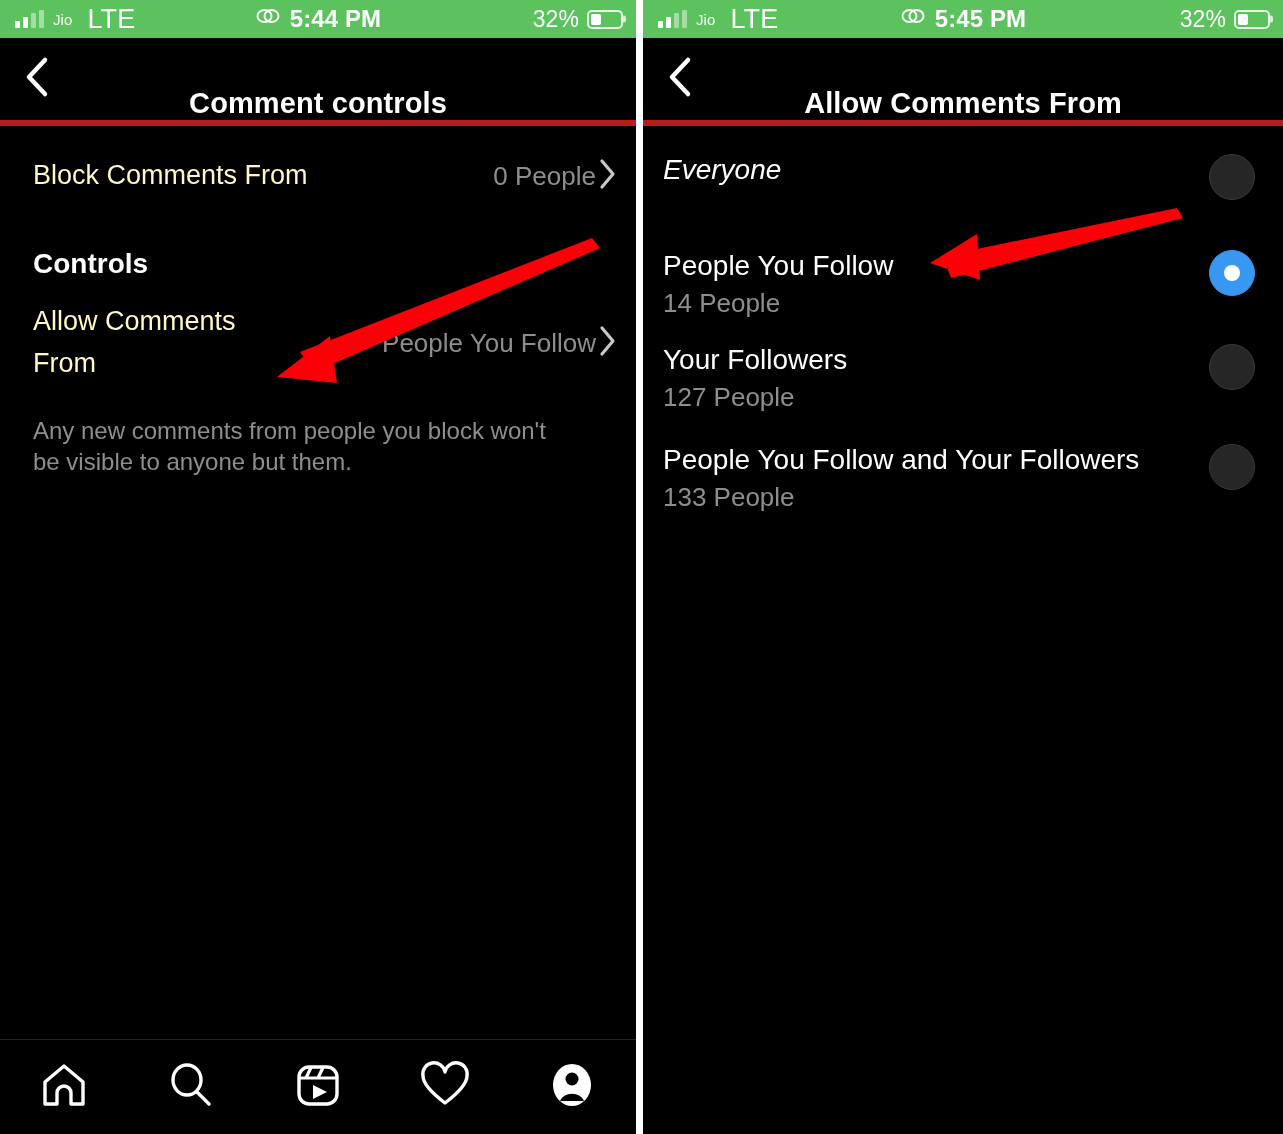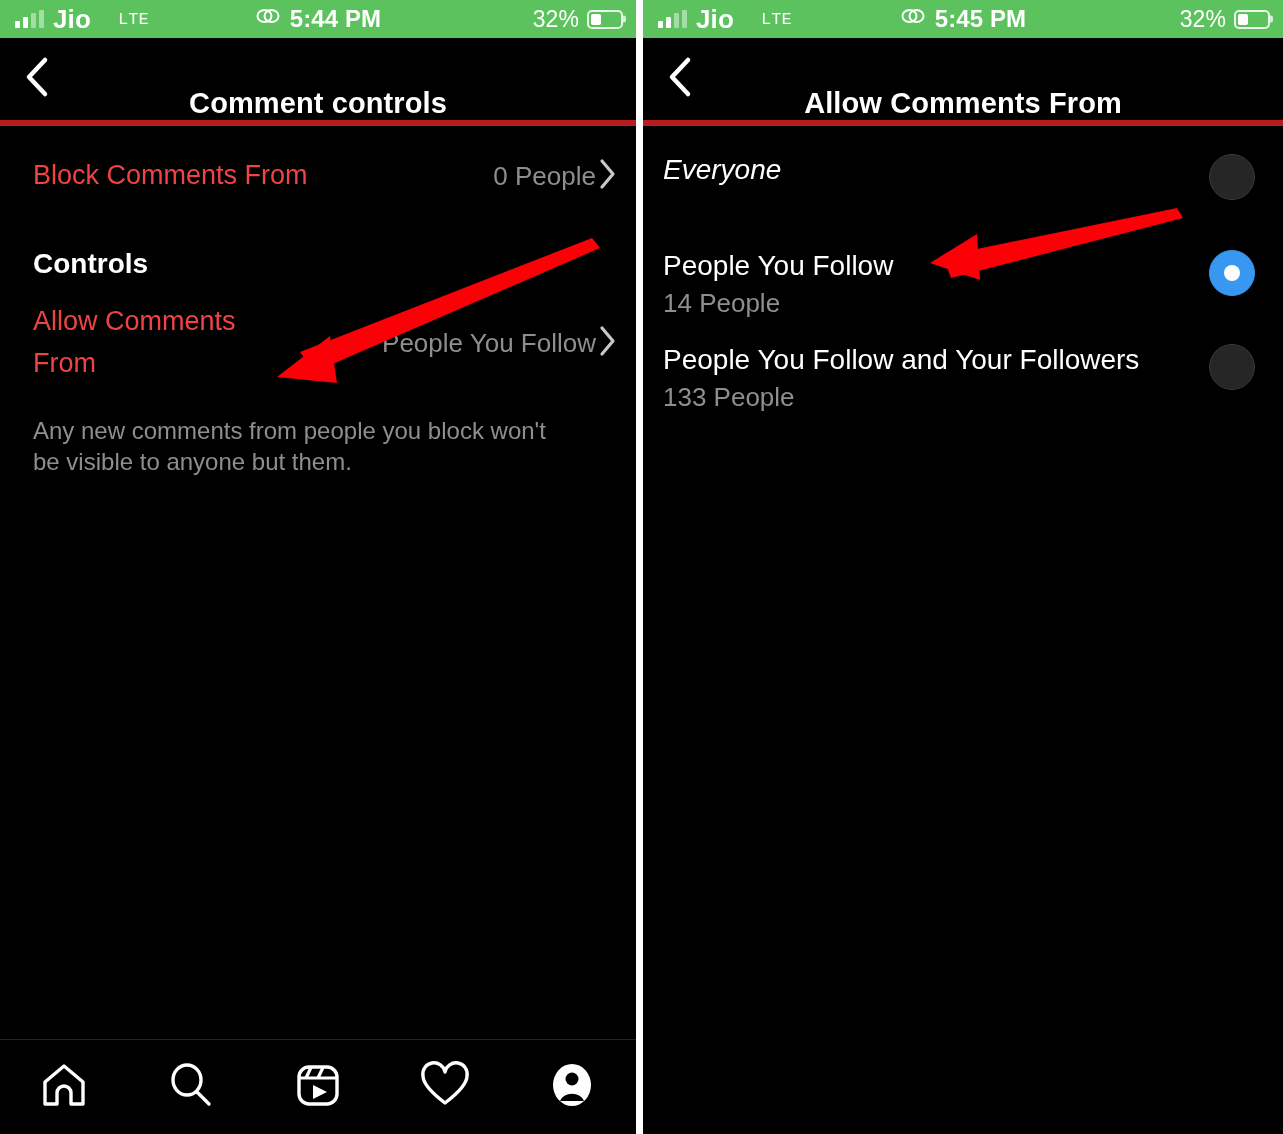--- a/index.html
+++ b/index.html
@@ -47,22 +47,22 @@
     align-items: center;
     gap: 9px;
     padding-left: 15px;
   }
   .sig-bars { display: flex; align-items: flex-end; gap: 3px; height: 18px; }
   .sig-bars i { display: block; width: 5px; background: #ffffff; border-radius: 1px; }
   .sig-bars i.b1 { height: 7px; }
   .sig-bars i.b2 { height: 11px; }
   .sig-bars i.b3 { height: 15px; opacity: .45; }
   .sig-bars i.b4 { height: 18px; opacity: .45; }
-  .sb-carrier { font-size: 26px; font-weight: 700; }
-  .sb-net { font-size: 17px; font-weight: 500; margin-left: 18px; font-family: Liberation Mono, monospace; }
+  .sb-carrier { font-size: 15px; font-weight: 400; }
+  .sb-net { font-size: 27px; font-weight: 500; margin-left: 6px; }
 
   .sb-center {
     position: absolute;
     left: 0; right: 0;
     display: flex;
     align-items: center;
     justify-content: center;
     gap: 9px;
     pointer-events: none;
   }
@@ -131,21 +131,21 @@
   .content { background: #000000; }
 
   .row {
     display: flex;
     align-items: center;
     padding: 0 20px 0 33px;
     min-height: 96px;
     cursor: pointer;
   }
   .row-label {
-    color: #ef4444;
+    color: #fef9c3;
     font-size: 27px;
     font-weight: 400;
     line-height: 1.55;
   }
   .row-right {
     margin-left: auto;
     display: flex;
     align-items: center;
     gap: 2px;
     padding-left: 18px;
@@ -426,20 +426,27 @@
       <div class="opt-row" style="padding-top:28px; min-height:100px;">
         <div class="opt-texts">
           <div class="opt-title">People You Follow</div>
           <div class="opt-sub">14 People</div>
         </div>
         <div class="radio on">
             <i></i>
           </div>
       </div>
 
+      <div class="opt-row" style="padding-top:22px; min-height:100px;">
+        <div class="opt-texts">
+          <div class="opt-title">Your Followers</div>
+          <div class="opt-sub">127 People</div>
+        </div>
+        <div class="radio"></div>
+      </div>
 
       <div class="opt-row" style="padding-top:22px; min-height:100px;">
         <div class="opt-texts">
           <div class="opt-title">People You Follow and Your Followers</div>
           <div class="opt-sub">133 People</div>
         </div>
         <div class="radio"></div>
       </div>
     </div>
 

